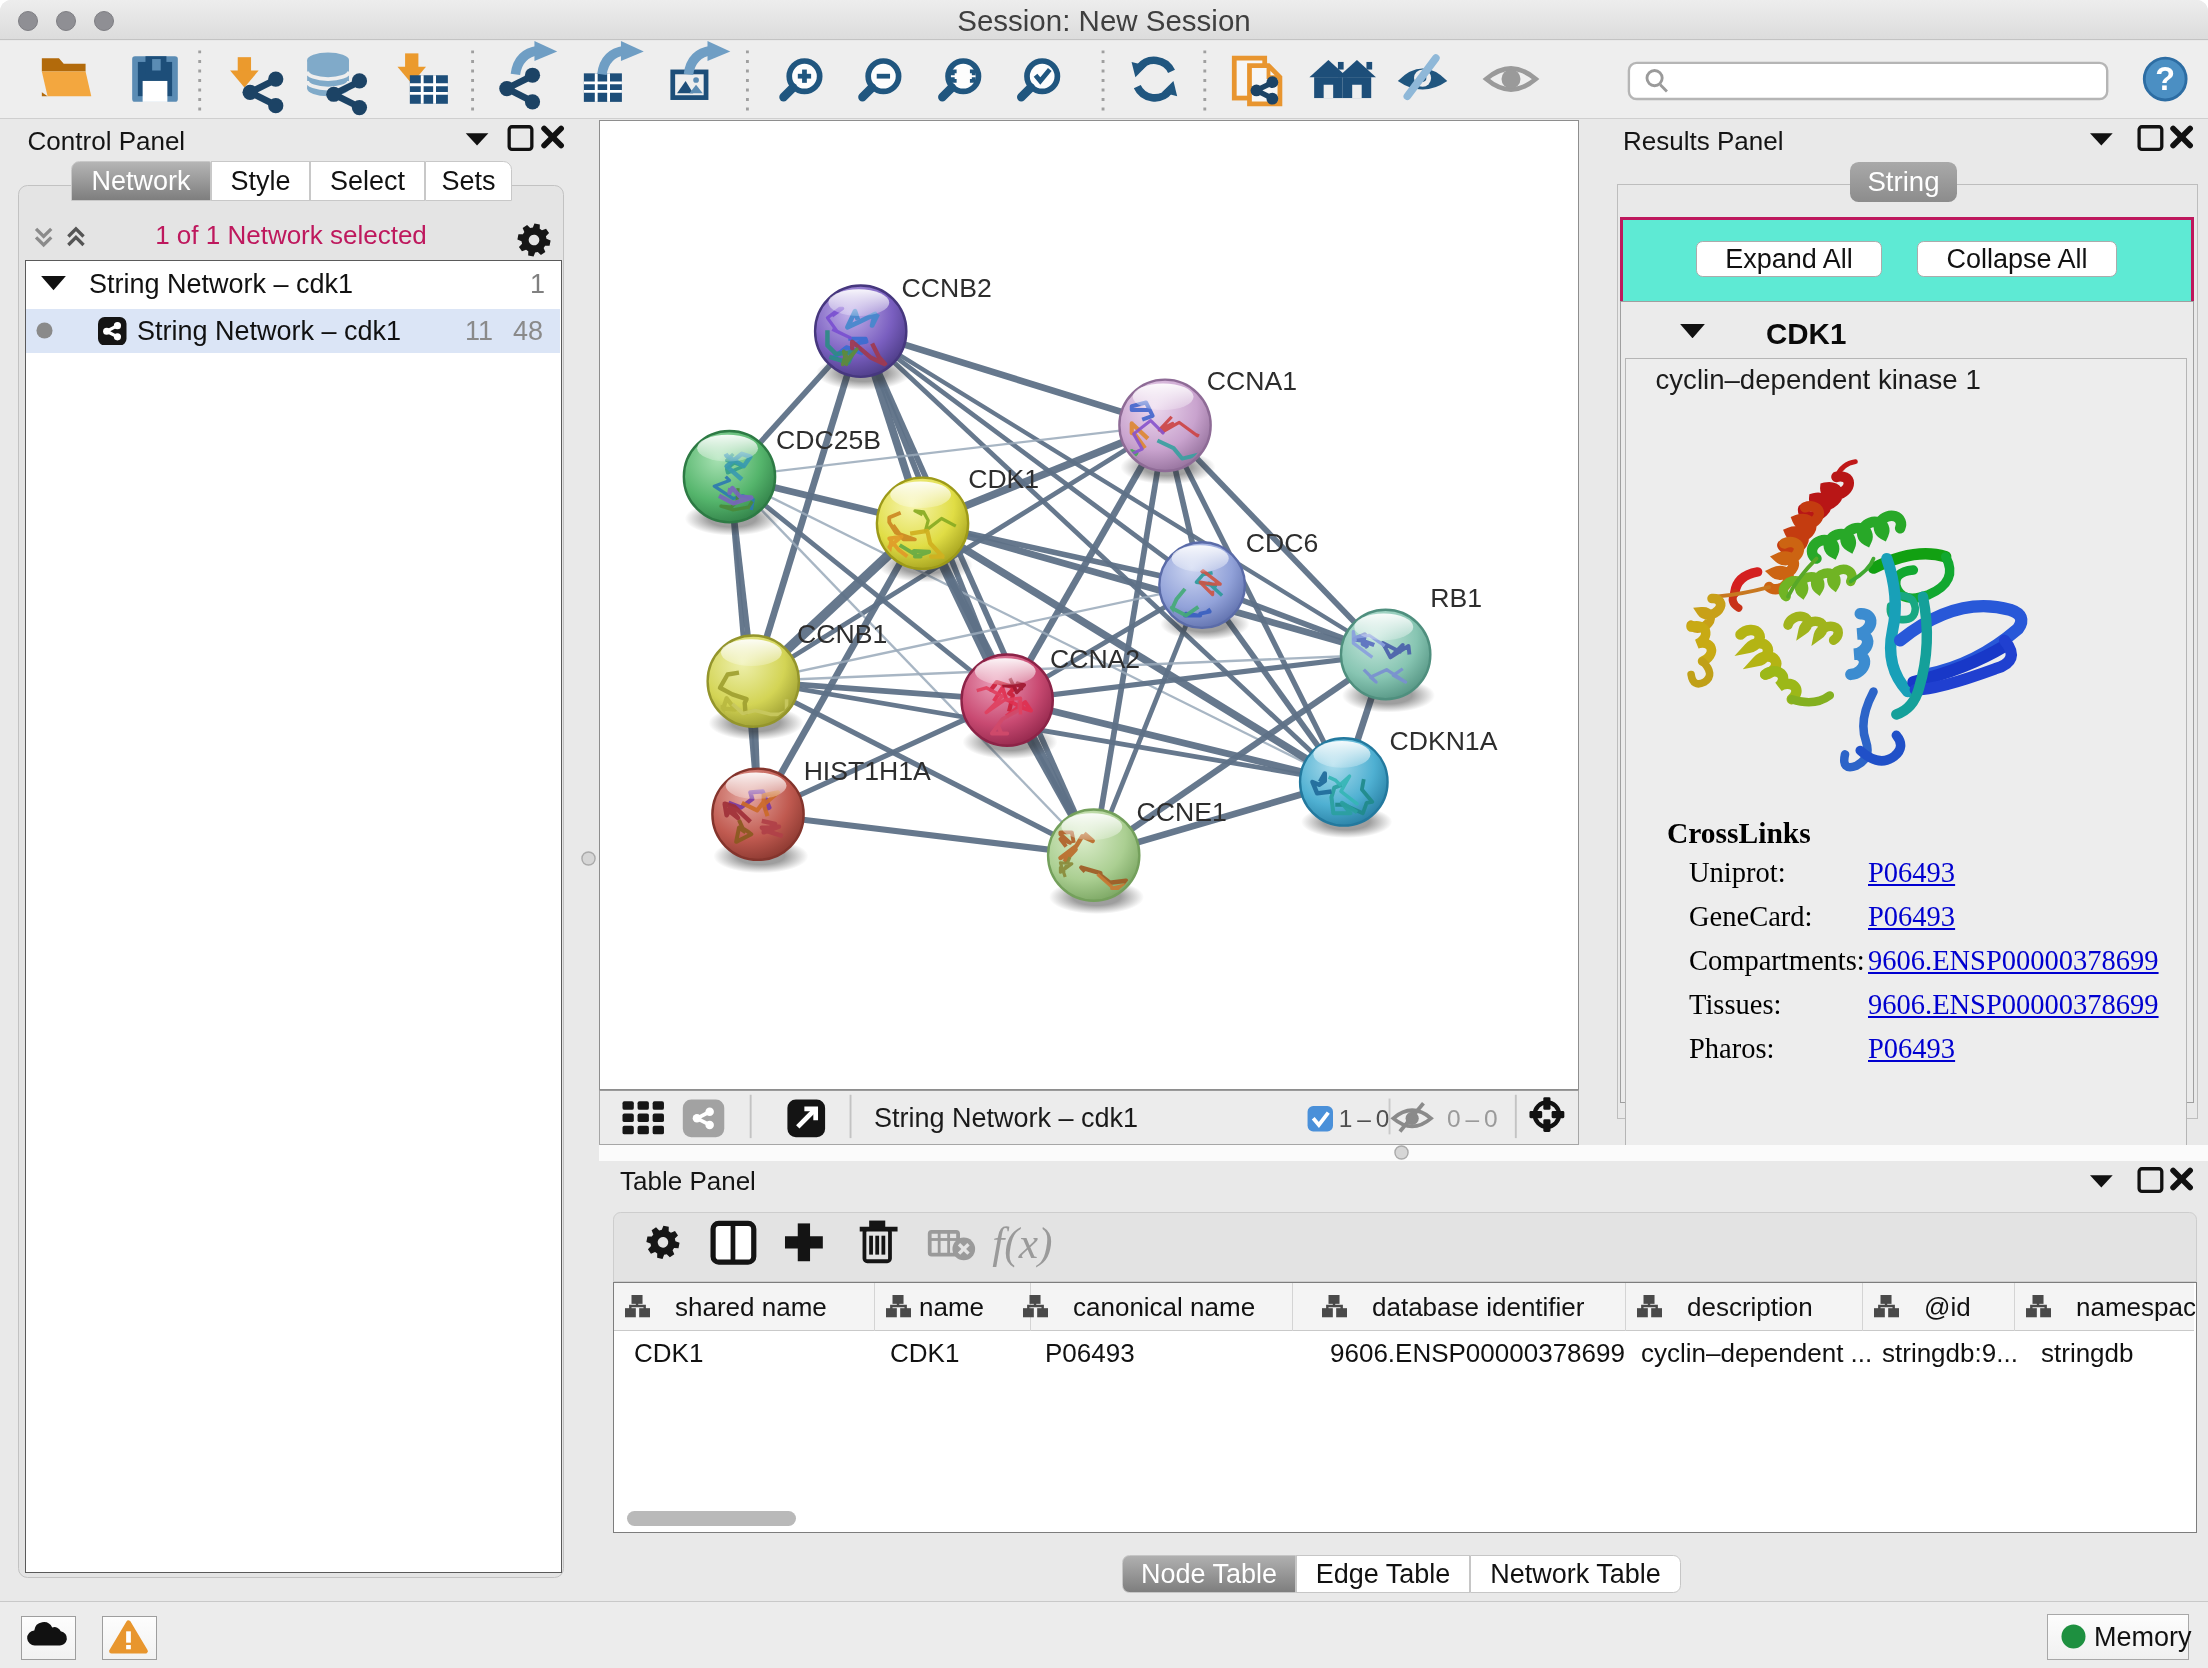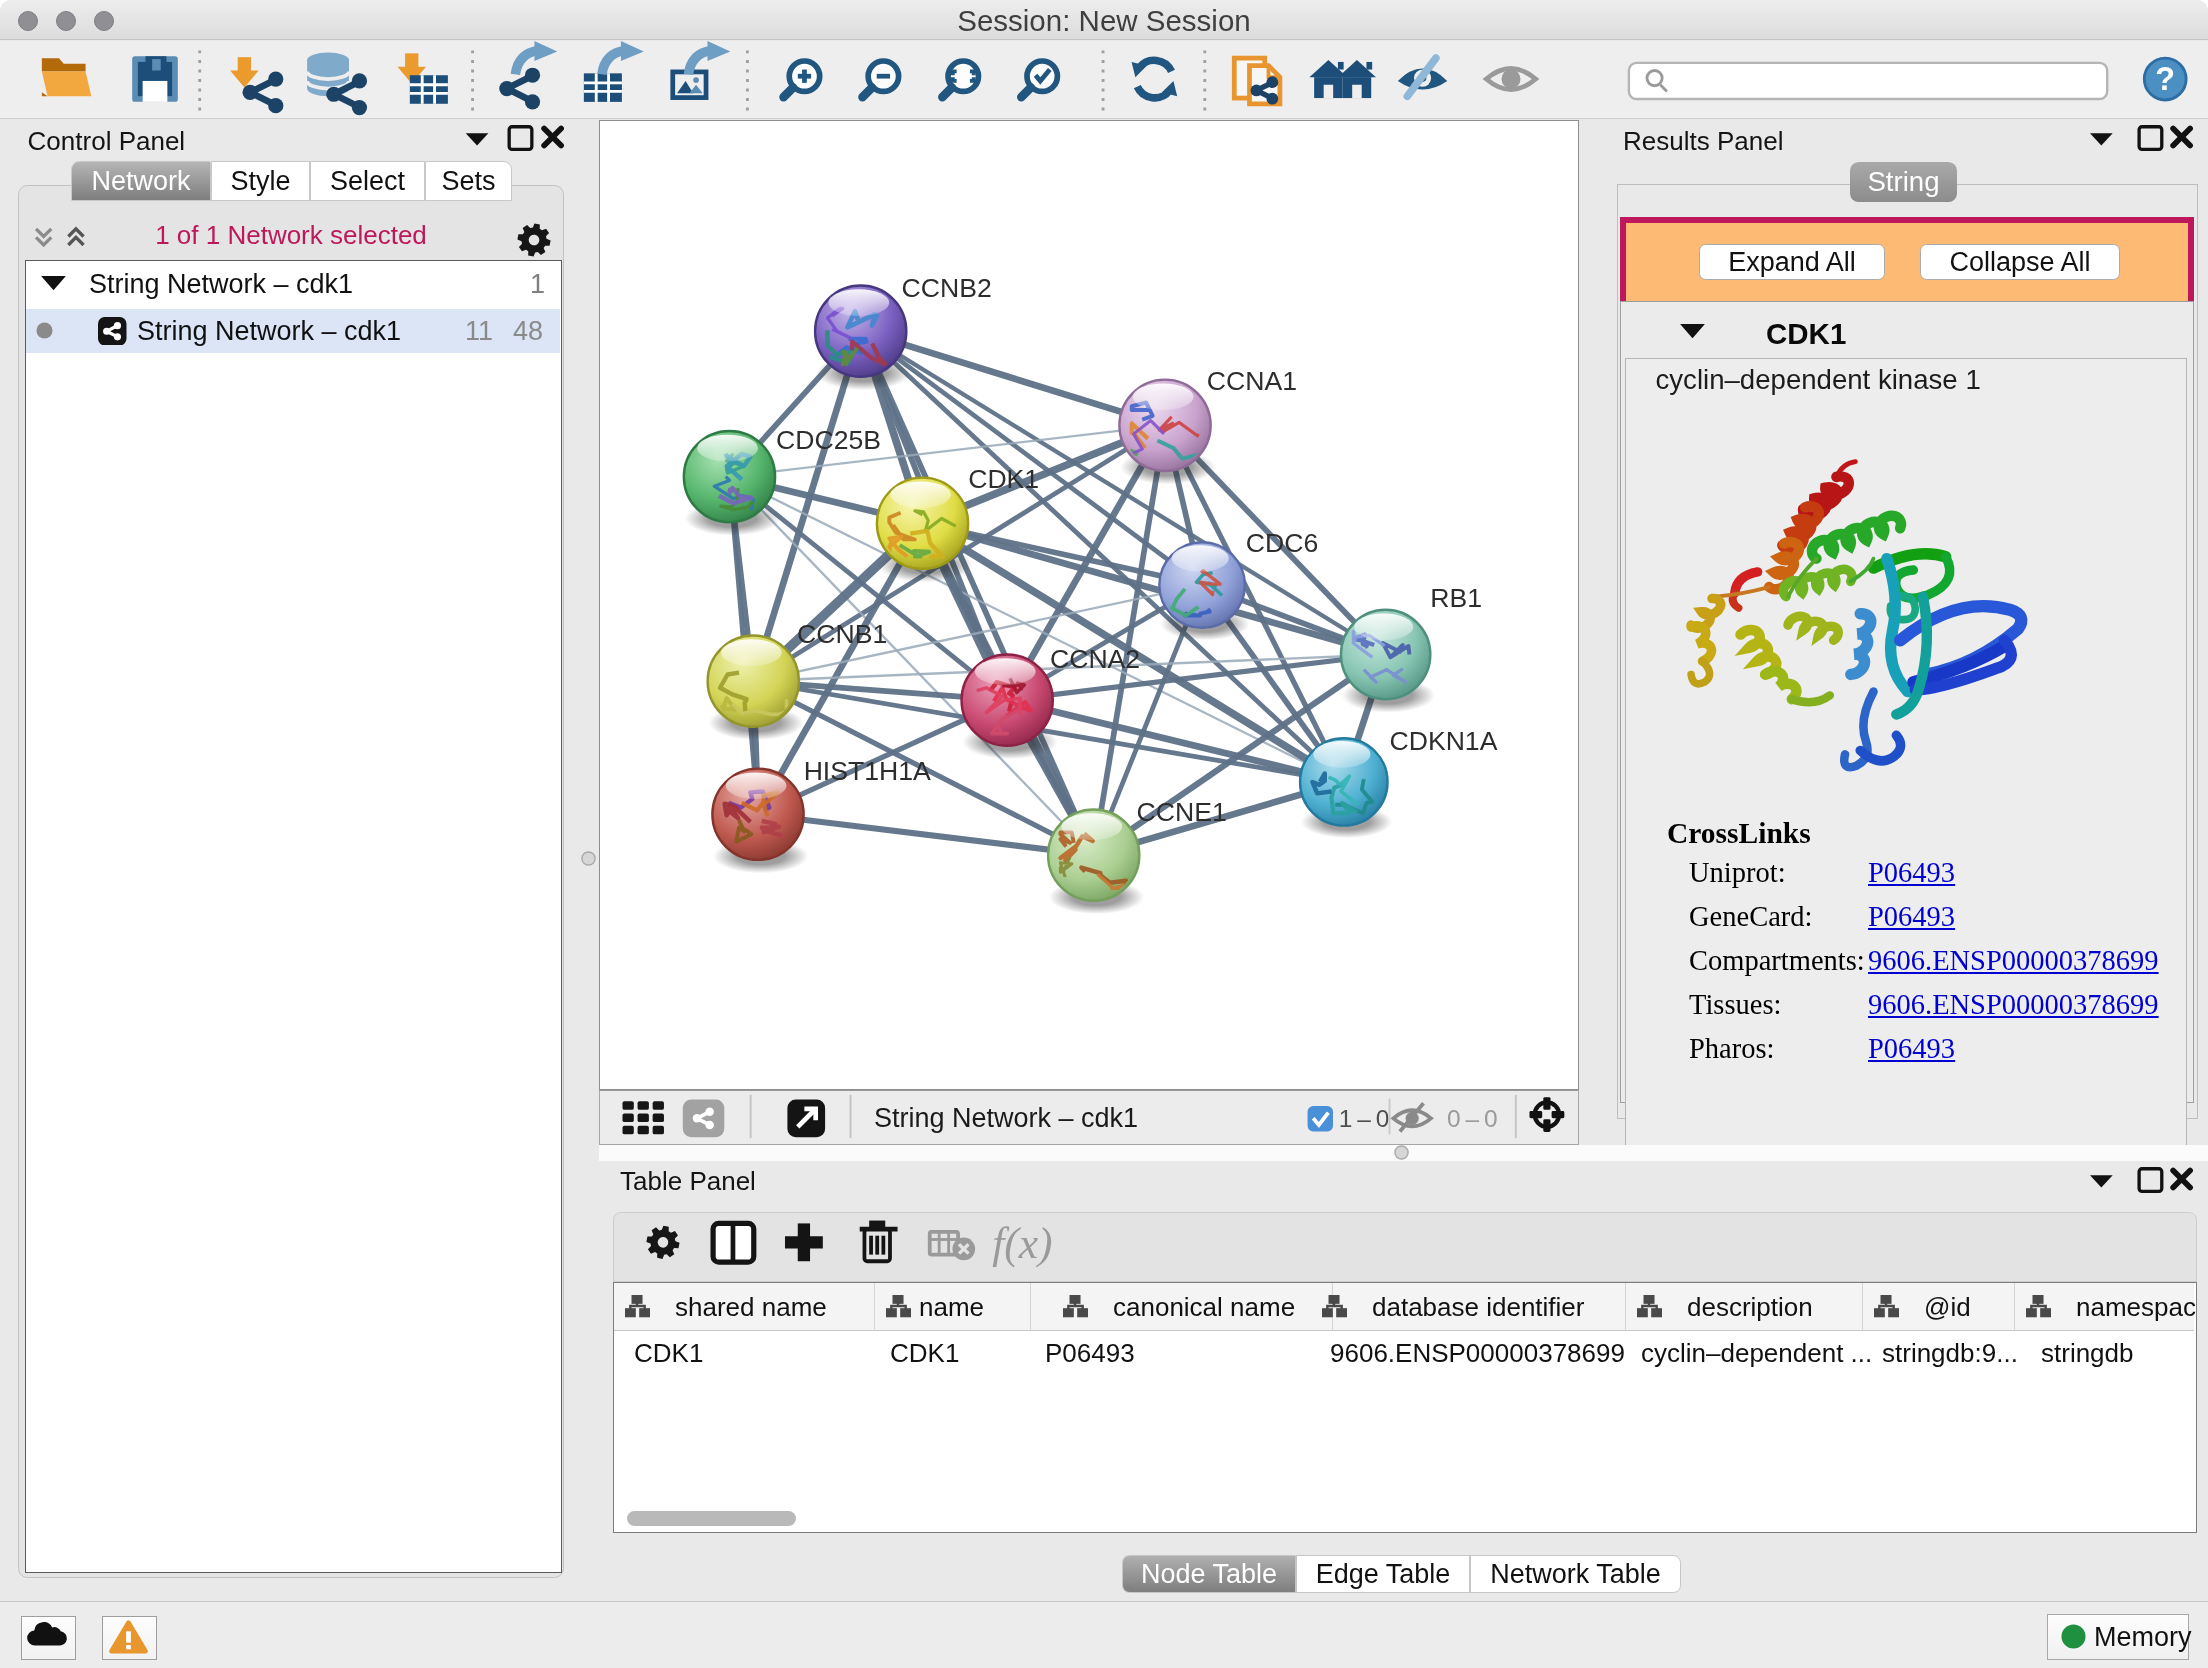--- a/index.html
+++ b/index.html
@@ -32,22 +32,22 @@
 #canvasbar { position:absolute; left:599px; top:1090px; width:980px; height:55px; background:#ececec;
   border:1px solid #a6a6a6; border-top:1px solid #9a9a9a; }
 #splitstrip { position:absolute; left:599px; top:1145px; width:1609px; height:16px; background:#fbfbfb; z-index:5; }
 
 #rpanel { position:absolute; left:1582px; top:120px; width:627px; height:1042px; background:#e9e9e9; }
 #stringtab { position:absolute; left:1850px; top:162px; width:107px; height:40px;
   background:linear-gradient(#a9a9a9,#8c8c8c); border-radius:8.6px; color:#fff; font-size:27.6px;
   text-align:center; line-height:40px; }
 #rbox { position:absolute; left:1617px; top:184px; width:581px; height:935px; background:#e9e9e9;
   border:1px solid #bdbdbd; }
-#rbtnbox { position:absolute; left:1620px; top:217px; width:574px; height:96px; background:#fdba74;
-  border:6px solid #be185d; }
+#rbtnbox { position:absolute; left:1620px; top:217px; width:574px; height:96px; background:#5eead4;
+  border:3px solid #be185d; }
 .rbtn { position:absolute; top:21px; height:36px; background:#fff; border:1px solid #ababab;
   border-radius:6.7px; font-size:27px; color:#111; text-align:center; line-height:34px; }
 #cdkbox { position:absolute; left:1620px; top:301px; width:574px; height:802px; background:#ebebeb;
   border:1px solid #9f9f9f; }
 #cdkinner { position:absolute; left:1625px; top:358px; width:562px; height:936px; background:#ededed;
   border:1px solid #b5b5b5; }
 .serif { font-family:"Liberation Serif", serif; }
 .xlink { color:#0000d0; text-decoration:underline; }
 
 #tpanel { position:absolute; left:599px; top:1161px; width:1609px; height:439px; background:#e9e9e9; }
@@ -783,21 +783,21 @@
           <svg class="thico" width="25" height="23" viewBox="0 0 26 24">
             <g fill="none" stroke="#4a4a4a" stroke-width="2.5">
               <rect x="8" y="1" width="9" height="7" fill="#4a4a4a"></rect>
               <rect x="1" y="15" width="9" height="7" fill="#4a4a4a"></rect>
               <rect x="16" y="15" width="9" height="7" fill="#4a4a4a"></rect>
               <path d="M 12.5,8 V 11.5 M 5.5,15 V 11.5 H 20.5 V 15"></path>
             </g>
           </svg>
           <div class="thlbl" style="left:44px;">name</div>
         </div>
-      <div class="thcell" style="left:438px;width:281px;">
+      <div class="thcell" style="left:398px;width:281px;">
           <svg class="thico" width="25" height="23" viewBox="0 0 26 24">
             <g fill="none" stroke="#4a4a4a" stroke-width="2.5">
               <rect x="8" y="1" width="9" height="7" fill="#4a4a4a"></rect>
               <rect x="1" y="15" width="9" height="7" fill="#4a4a4a"></rect>
               <rect x="16" y="15" width="9" height="7" fill="#4a4a4a"></rect>
               <path d="M 12.5,8 V 11.5 M 5.5,15 V 11.5 H 20.5 V 15"></path>
             </g>
           </svg>
           <div class="thlbl">canonical name</div>
         </div>

